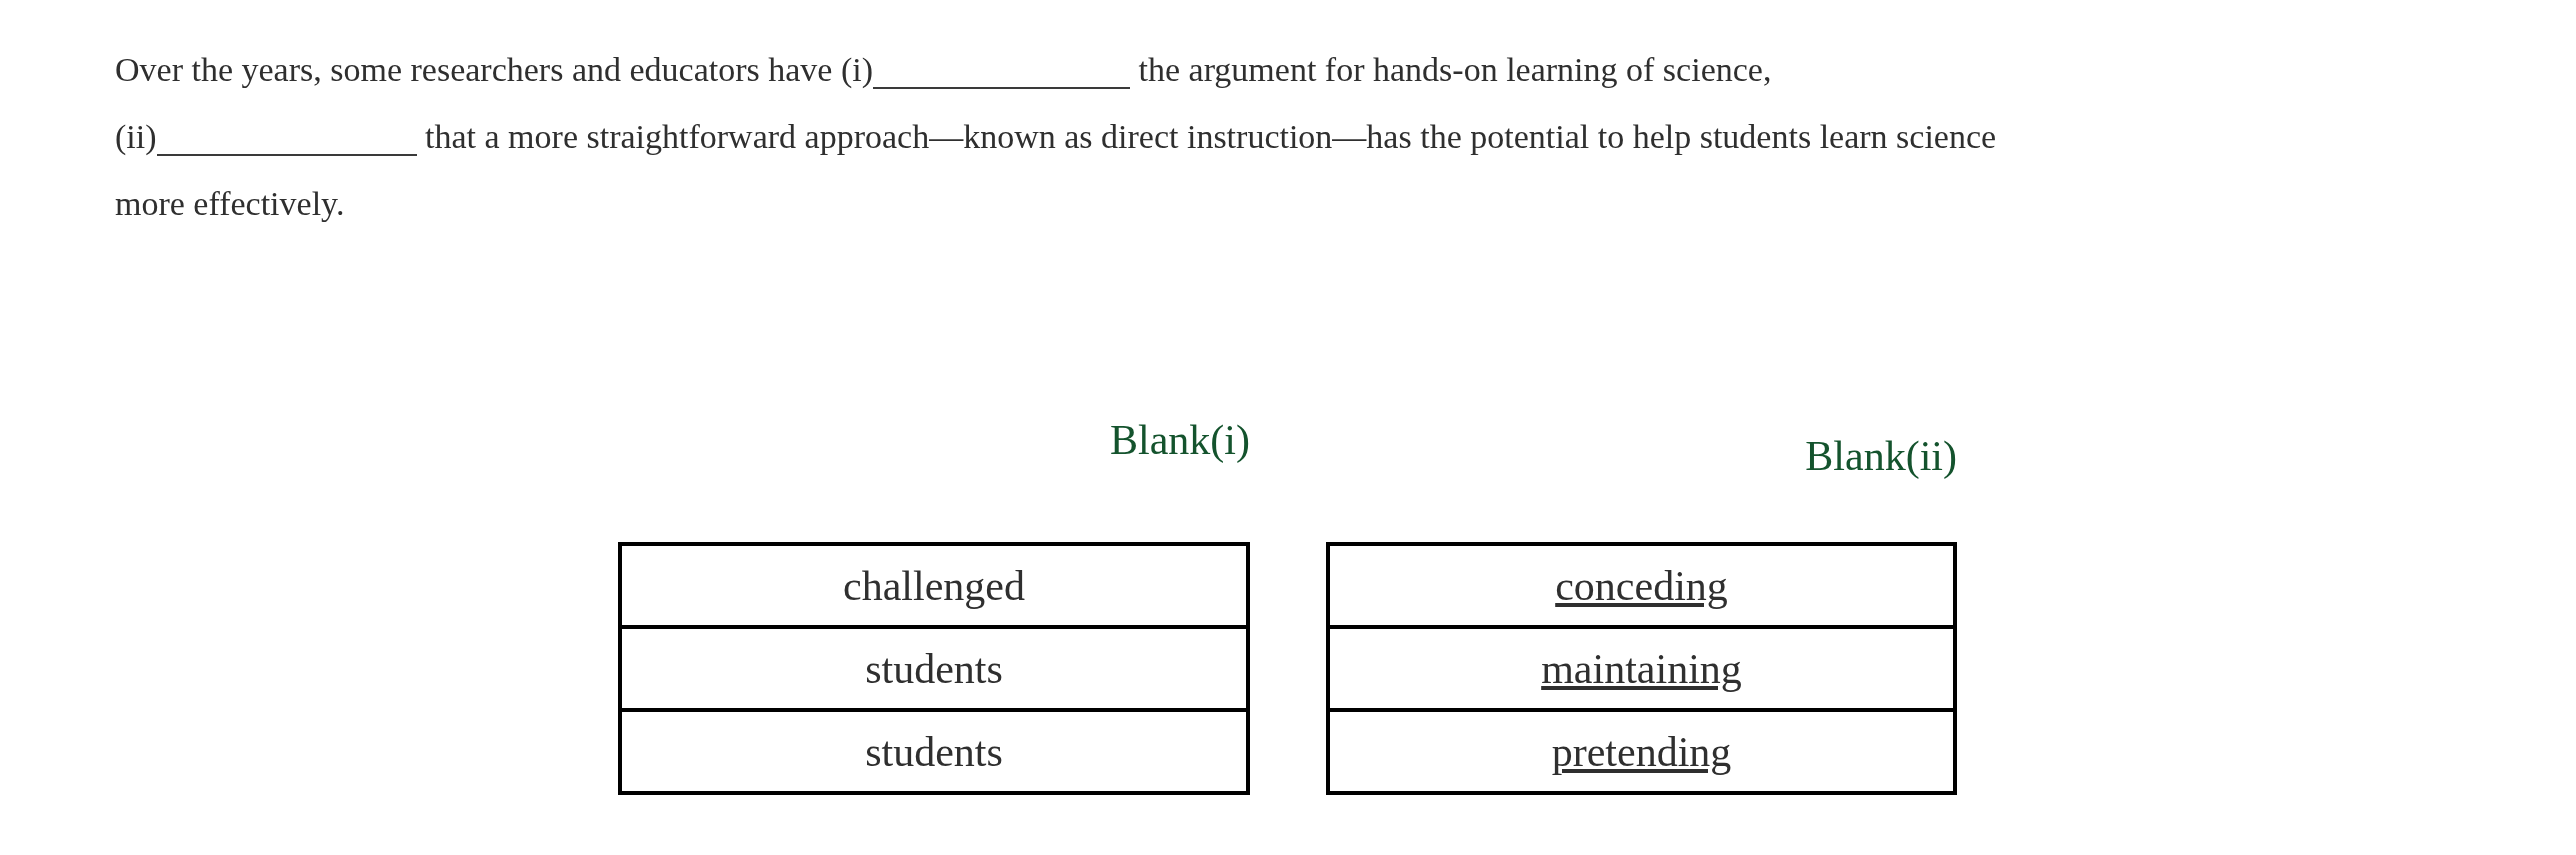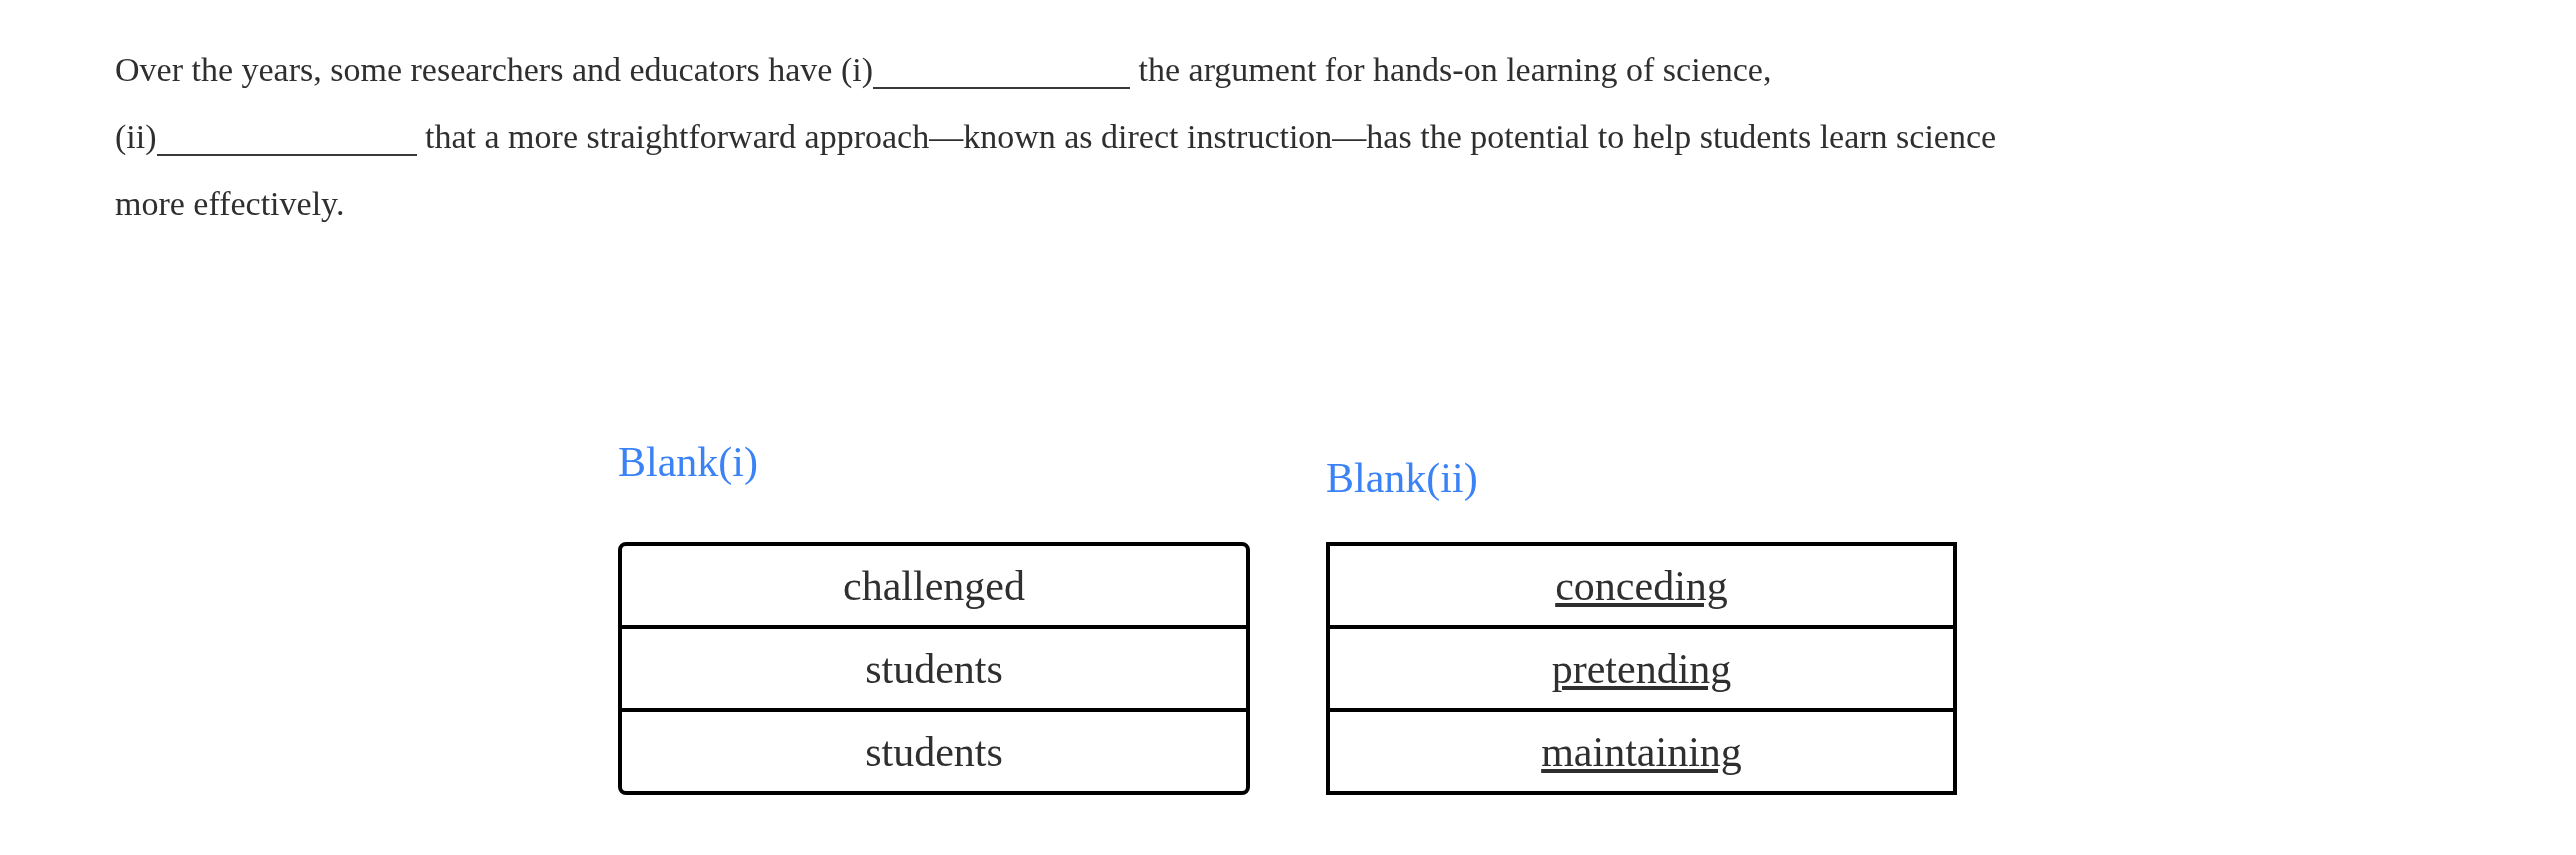--- a/index.html
+++ b/index.html
@@ -28,37 +28,37 @@
     display: inline-block;
     border-bottom: 2.4px solid #3a3a3a;
     position: relative;
     top: 8.1px;
   }
   .blank-line.blank-i  { width: 257px; }
   .blank-line.blank-ii { width: 260px; }
 
   .col-label {
     position: absolute;
-    top: 438px;
+    top: 416px;
     font-size: 42px;
     line-height: 49px;
-    text-align: left;
-    color: #3b82f6;
+    text-align: right;
+    color: #14532d;
   }
   #blank-i-label  { left: 618px;  width: 632px; }
   #blank-ii-label { left: 1326px; width: 631px; margin-top: 16px; }
 
   .options-table {
     position: absolute;
     top: 542px;
     border: 4.9px solid #000000;
     background: #ffffff;
     box-sizing: border-box;
   }
-  #blank-i-table  { left: 618px;  width: 632px; border-radius: 8px; }
+  #blank-i-table  { left: 618px;  width: 632px; }
   #blank-ii-table { left: 1326px; width: 631px; text-decoration: underline; }
 
   .option-row {
     height: 79px;
     display: flex;
     align-items: center;
     justify-content: center;
     font-size: 42px;
     color: #2f2f2f;
     cursor: pointer;
@@ -76,16 +76,16 @@
 <div id="blank-ii-label" class="col-label">Blank(ii)</div>
 
 <div id="blank-i-table" class="options-table">
   <div class="option-row">challenged</div>
   <div class="option-row">students</div>
   <div class="option-row">students</div>
 </div>
 
 <div id="blank-ii-table" class="options-table">
   <div class="option-row">conceding</div>
+  <div class="option-row">maintaining</div>
   <div class="option-row">pretending</div>
-  <div class="option-row">maintaining</div>
 </div>
 
 
 </body></html>

